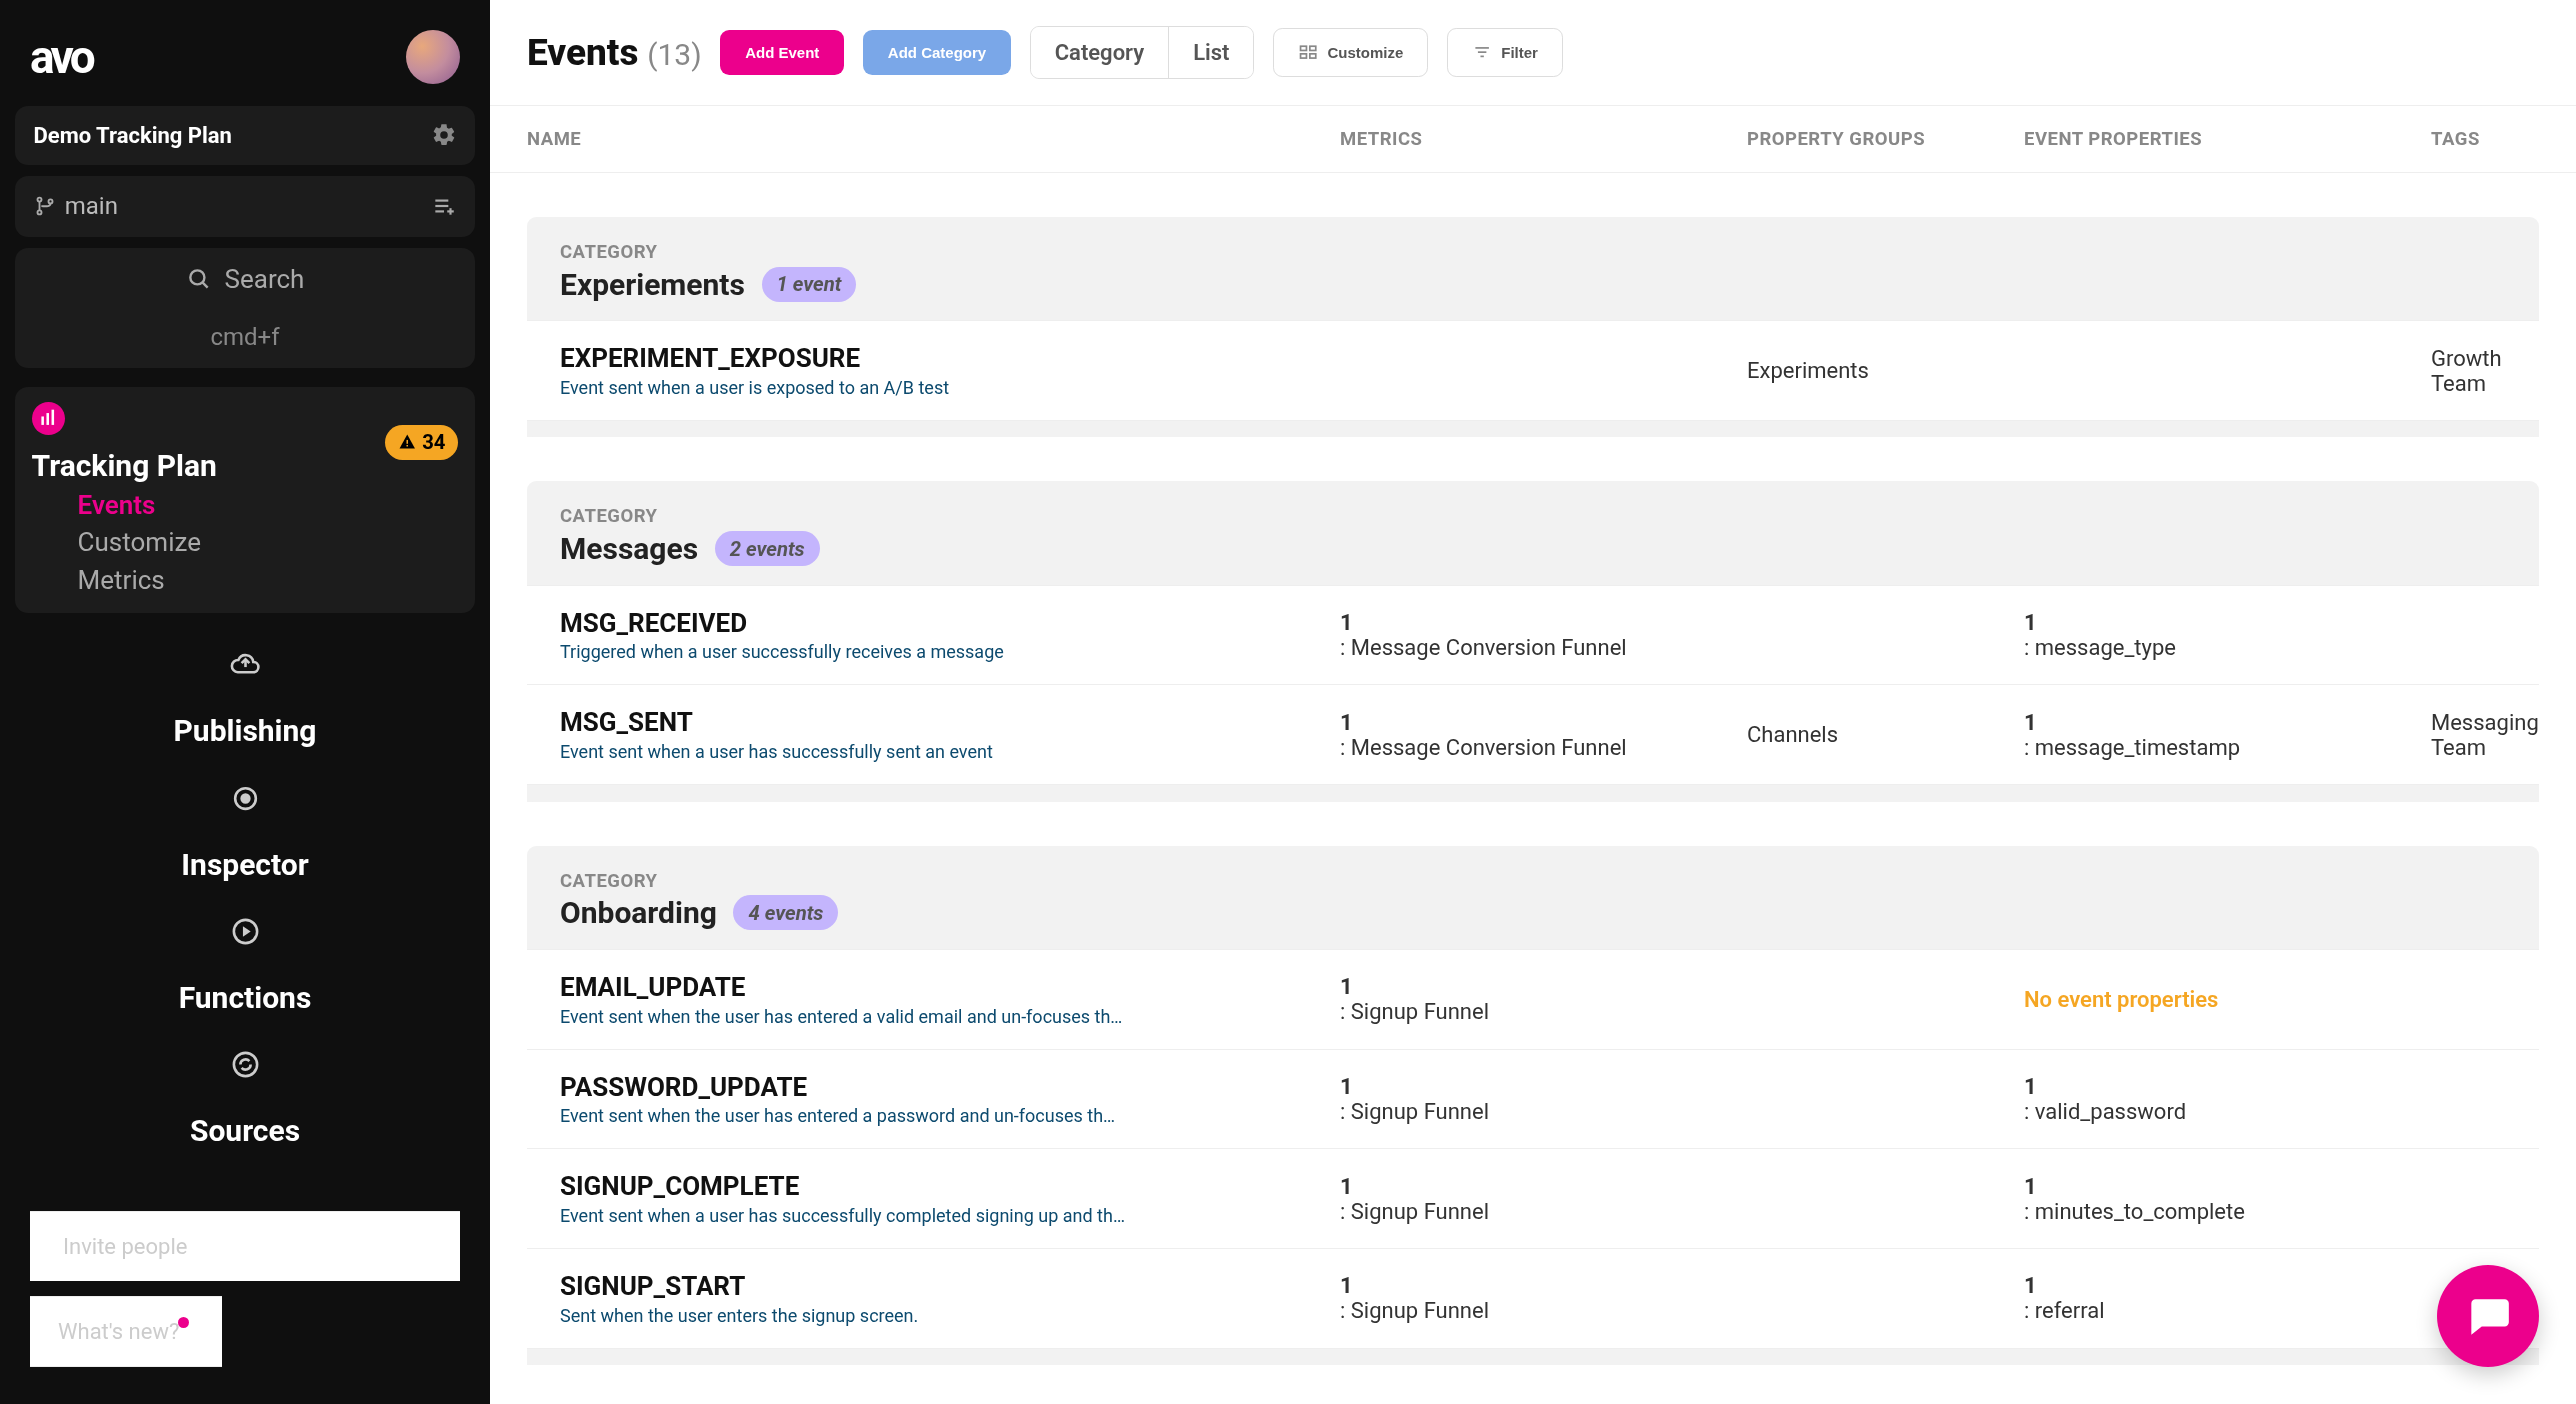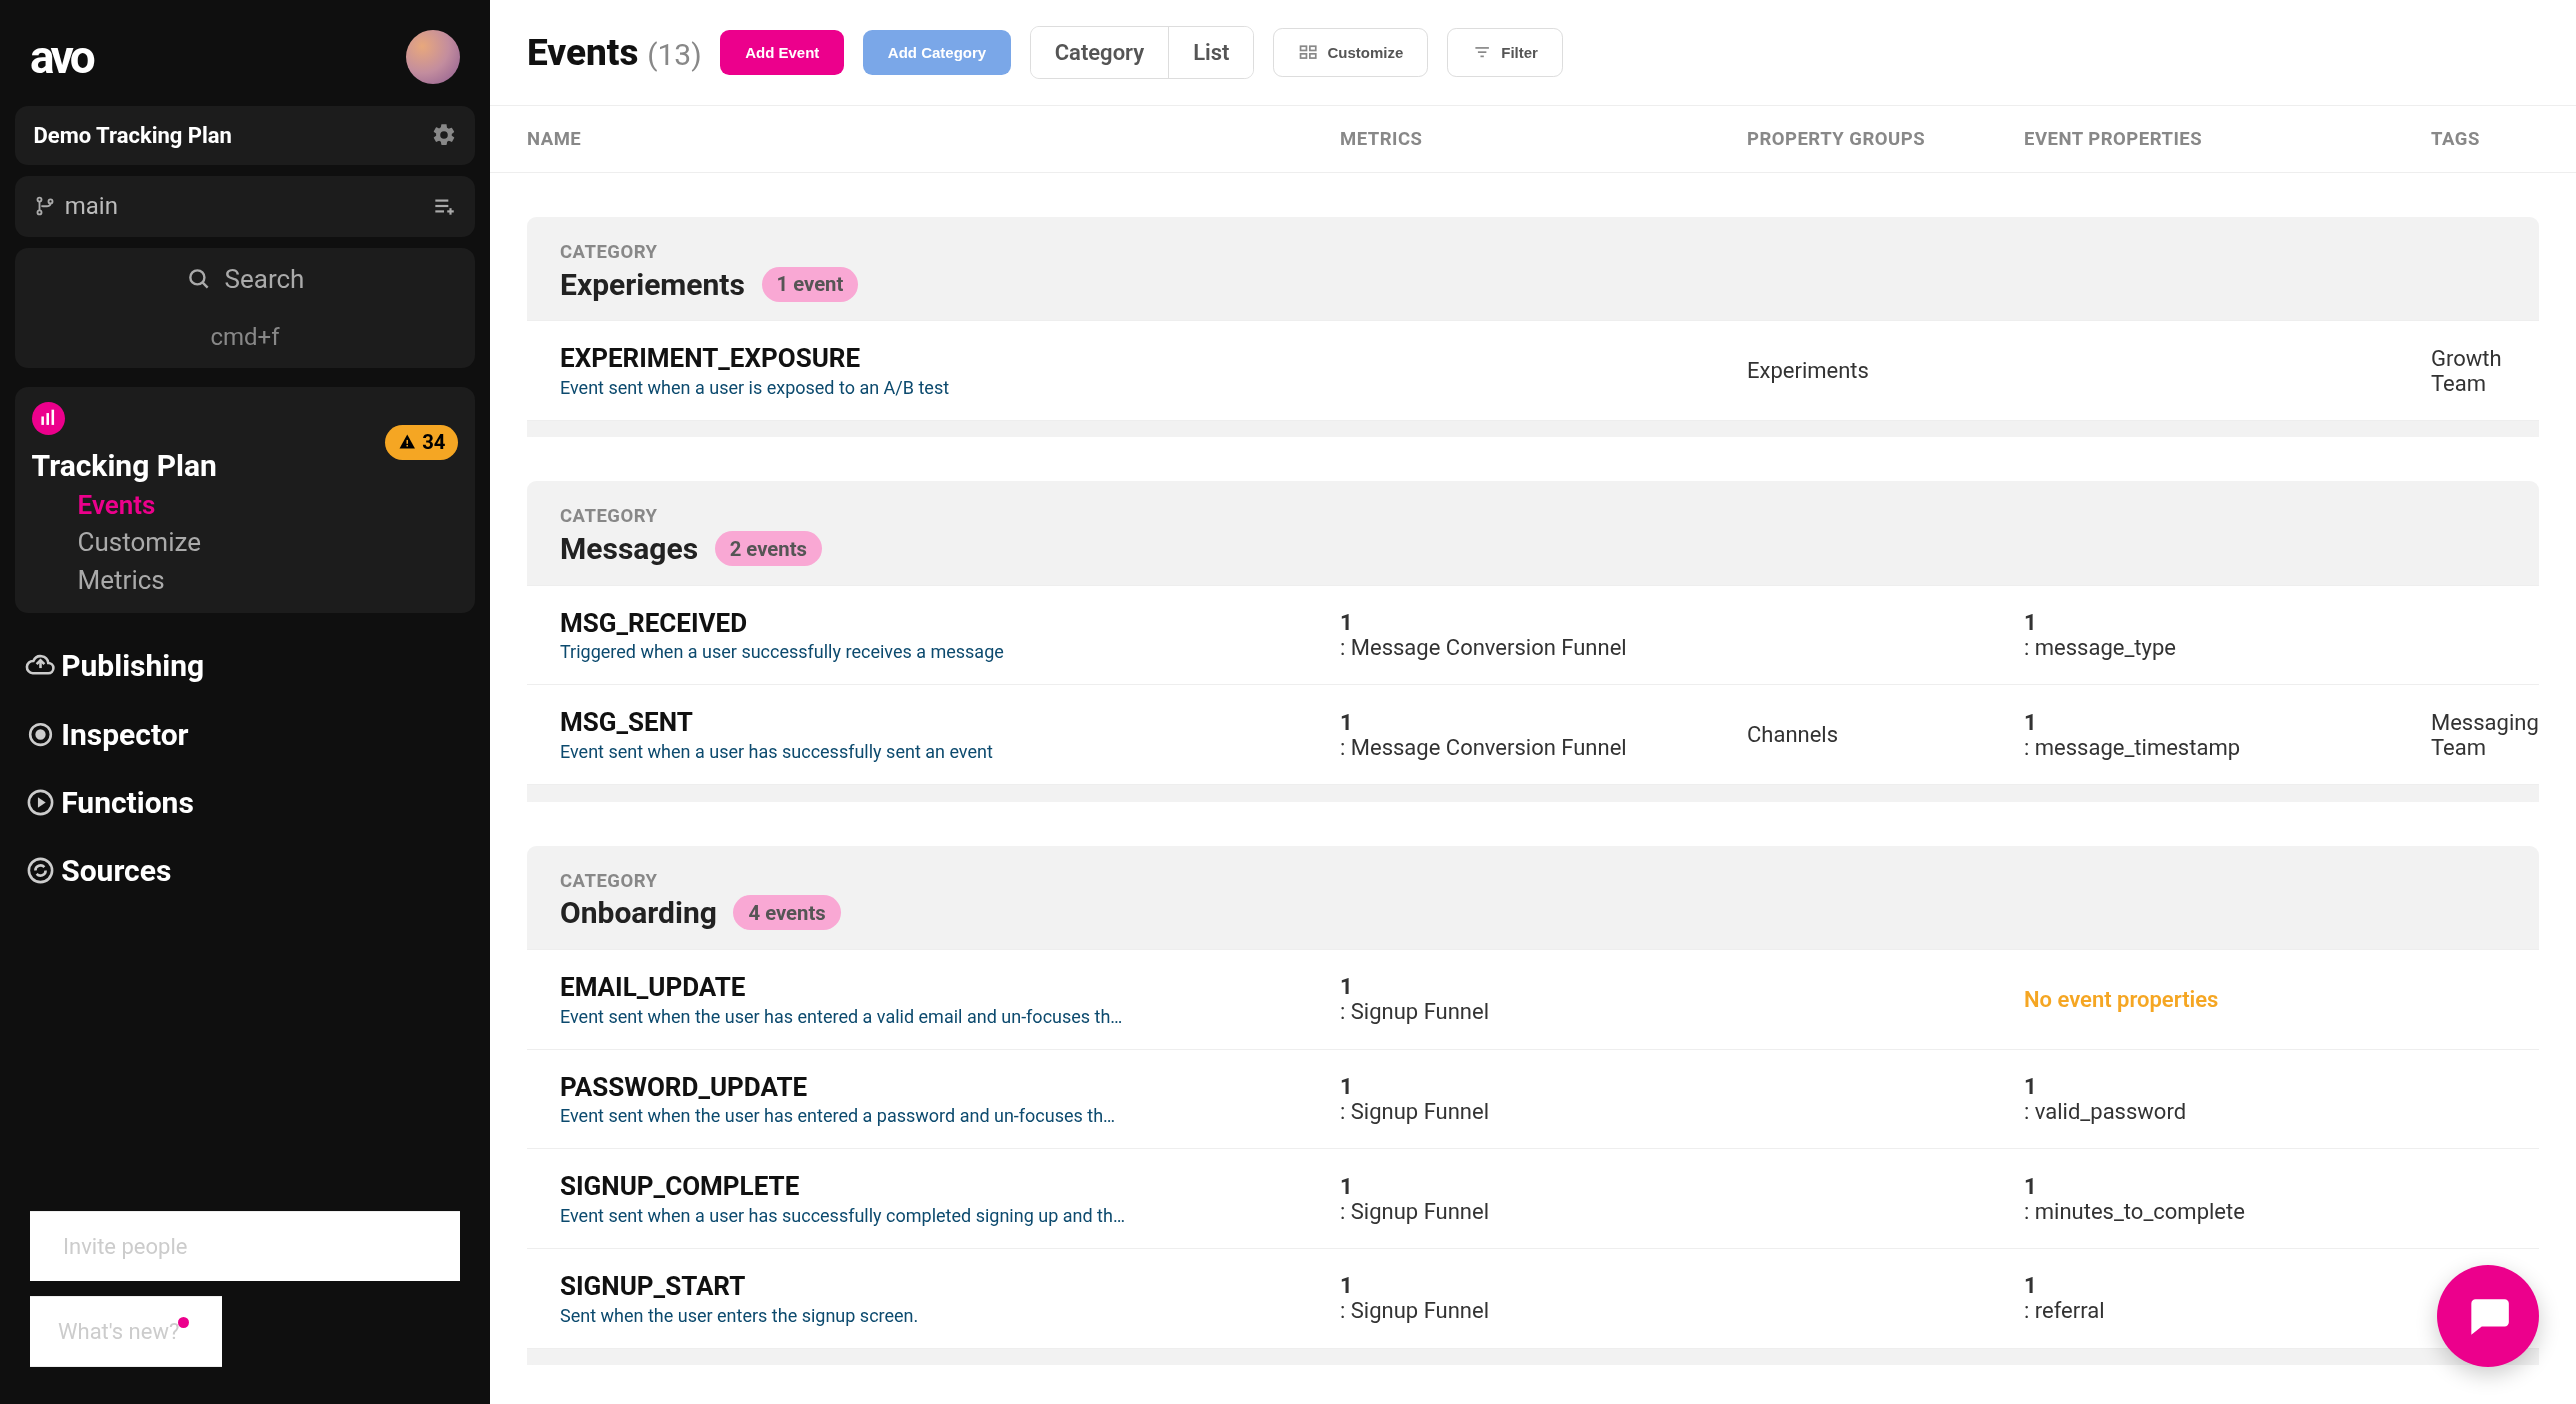--- a/index.html
+++ b/index.html
@@ -26,21 +26,21 @@
 .nav-section { background: #1c1c1c; border-radius: 13px; padding: 15px 16.6px 18.5px 16.6px; margin-bottom: 18.5px; }
 .nav-head { display: flex; align-items: center; justify-content: space-between; margin-bottom: 7.4px; }
 .nav-head .left { display: flex; align-items: flex-start; gap: 13px; flex-direction: column; }
 .nav-icon { width: 33px; height: 33px; background: #ec008c; border-radius: 50%; display: flex; align-items: center; justify-content: center; color: #fff; font-size: 18.5px; }
 .nav-title { font-size: 30px; font-weight: 700; color: #fff; }
 .warn-badge { background: #f5a623; color: #000; font-weight: 700; font-size: 20.3px; padding: 5.5px 13px; border-radius: 18.5px; display: flex; align-items: center; gap: 5.5px; }
 .sub-items { padding-left: 46px; display: flex; flex-direction: column; gap: 7.4px; font-size: 26px; margin-top: 3.7px; }
 .sub-items .item { color: #aaa; cursor: pointer; }
 .sub-items .item.active { color: #ec008c; font-weight: 600; }
 
-.nav-item { display: flex; align-items: center; gap: 4px; padding: 16.6px 9.2px; font-size: 30px; font-weight: 700; color: #fff; cursor: pointer; }
+.nav-item { display: flex; align-items: center; gap: 32px; padding: 16.6px 9.2px; font-size: 30px; font-weight: 700; color: #fff; cursor: pointer; flex-direction: column; }
 .ni-icon { width: 33px; height: 33px; color: #aaa; display: flex; align-items: center; justify-content: center; }
 
 .sb-footer { margin-top: auto; padding: 9.2px 15px 18.5px 15px; display: flex; flex-direction: column; gap: 15px; font-size: 26px; color: #ccc; }
 .sb-footer .row { position: relative; cursor: pointer; }
 .dot { position: absolute; top: -3.7px; right: -3.7px; width: 11px; height: 11px; background: #ec008c; border-radius: 50%; }
 
 
 .main { flex: 1; display: flex; flex-direction: column; background: #fff; overflow: hidden; }
 .topbar { display: flex; align-items: center; gap: 18.5px; padding: 26px 37px; border-bottom: 0.9px solid #eee; }
 .page-title { font-size: 37px; font-weight: 800; color: #111; }
@@ -55,21 +55,21 @@
 
 .headers { display: grid; grid-template-columns: 813px 407px 277px 407px 1fr; padding: 22px 37px; border-bottom: 0.9px solid #eee; text-transform: uppercase; font-size: 18.5px; font-weight: 700; color: #888; letter-spacing: 0.5px; }
 
 .scroll { overflow-y: auto; flex: 1; padding-bottom: 55px; }
 
 .cat-block { margin: 44px 37px 0 37px; background: #f2f2f2; border-radius: 9.2px 9.2px 0 0; }
 .cat-head { padding: 24px 33px 18.5px 33px; }
 .cat-label { text-transform: uppercase; font-size: 18.5px; font-weight: 700; color: #888; letter-spacing: 0.5px; margin-bottom: 3.7px; }
 .cat-name-row { display: flex; align-items: center; gap: 16.6px; }
 .cat-name { font-size: 30px; font-weight: 700; color: #222; }
-.cat-badge { background: #f9a8d4; color: #555; font-size: 20.3px; font-weight: 700; padding: 5.5px 15px; border-radius: 18.5px; }
+.cat-badge { background: #c4b5fd; color: #555; font-size: 20.3px; font-weight: 700; padding: 5.5px 15px; border-radius: 18.5px; font-style: italic; }
 
 .rows { }
 .row { display: grid; grid-template-columns: 780px 407px 277px 407px 1fr; background: #fff; border-top: 0.9px solid #eee; padding: 22px 33px; font-size: 22px; }
 .row:last-child { border-bottom: 0.9px solid #eee; }
 .cell { padding-right: 22px; color: #333; display: flex; flex-direction: column; justify-content: center; }
 .ev-name { font-size: 26px; font-weight: 700; color: #111; margin-bottom: 3.7px; }
 .ev-desc { font-size: 18px; color: #0c4a6e; white-space: nowrap; overflow: hidden; text-overflow: ellipsis; }
 .num { font-weight: 700; }
 .no-props { color: #f5a623; font-weight: 600; }
 

